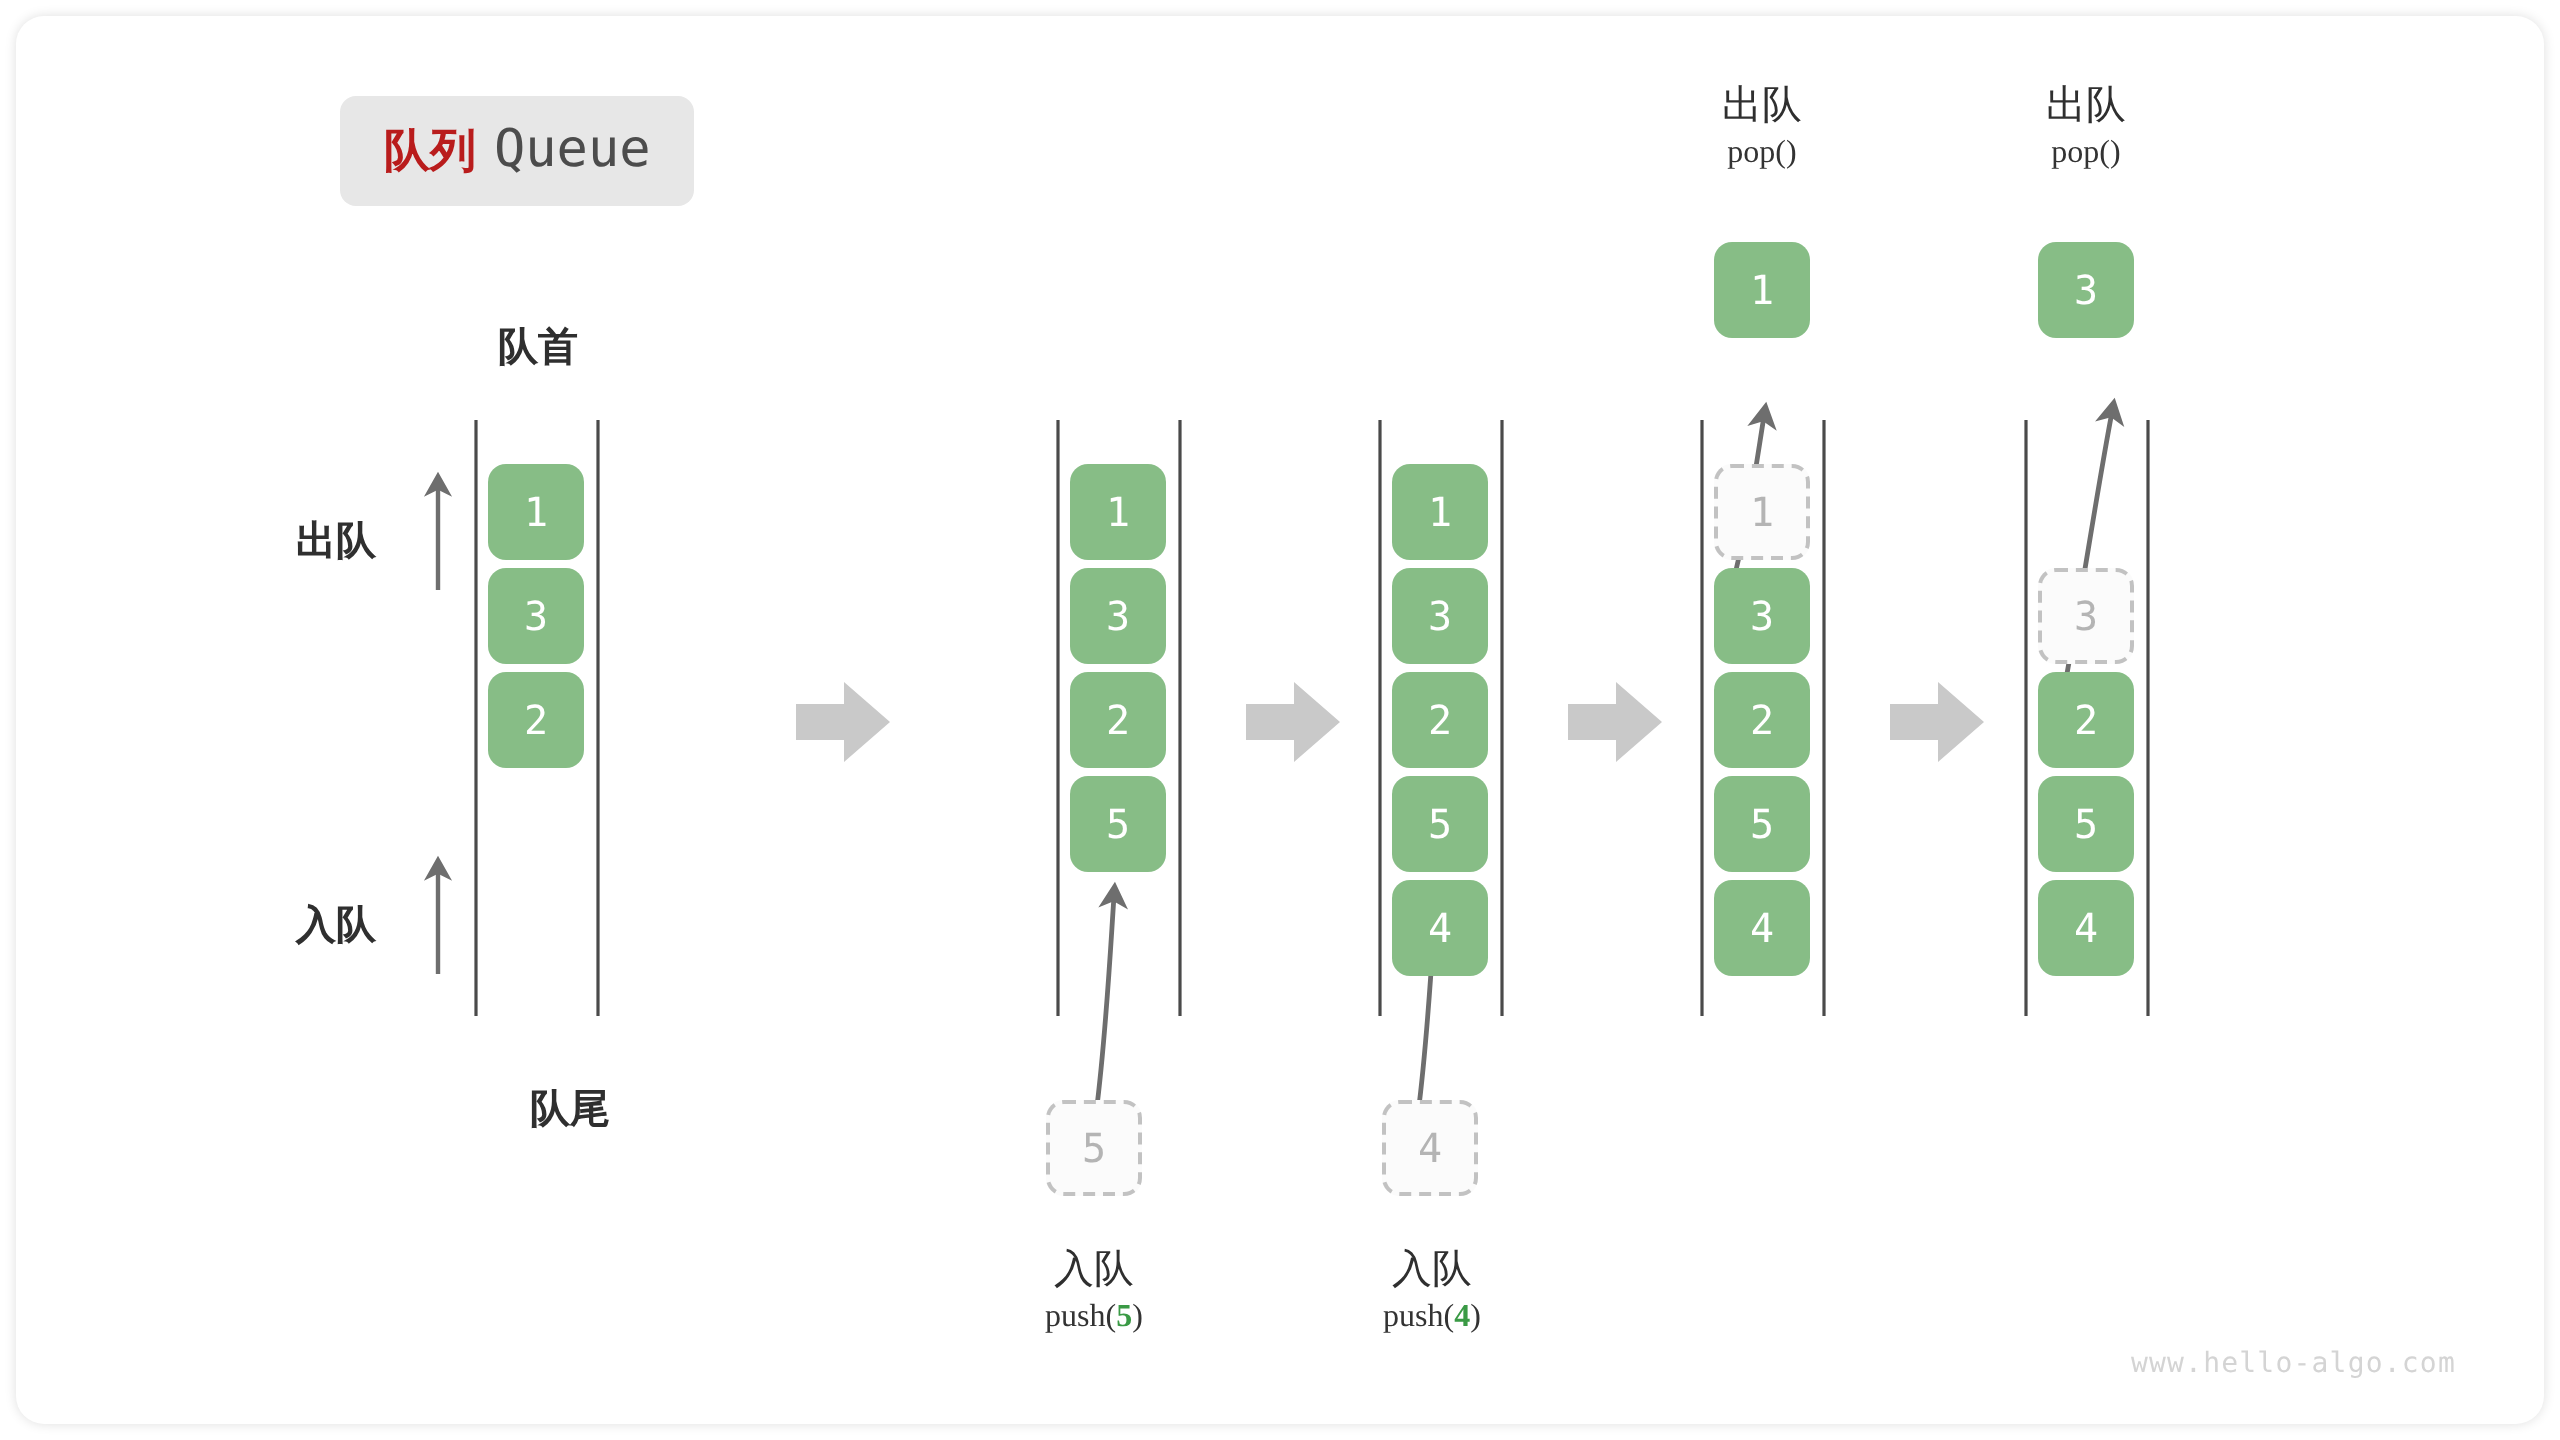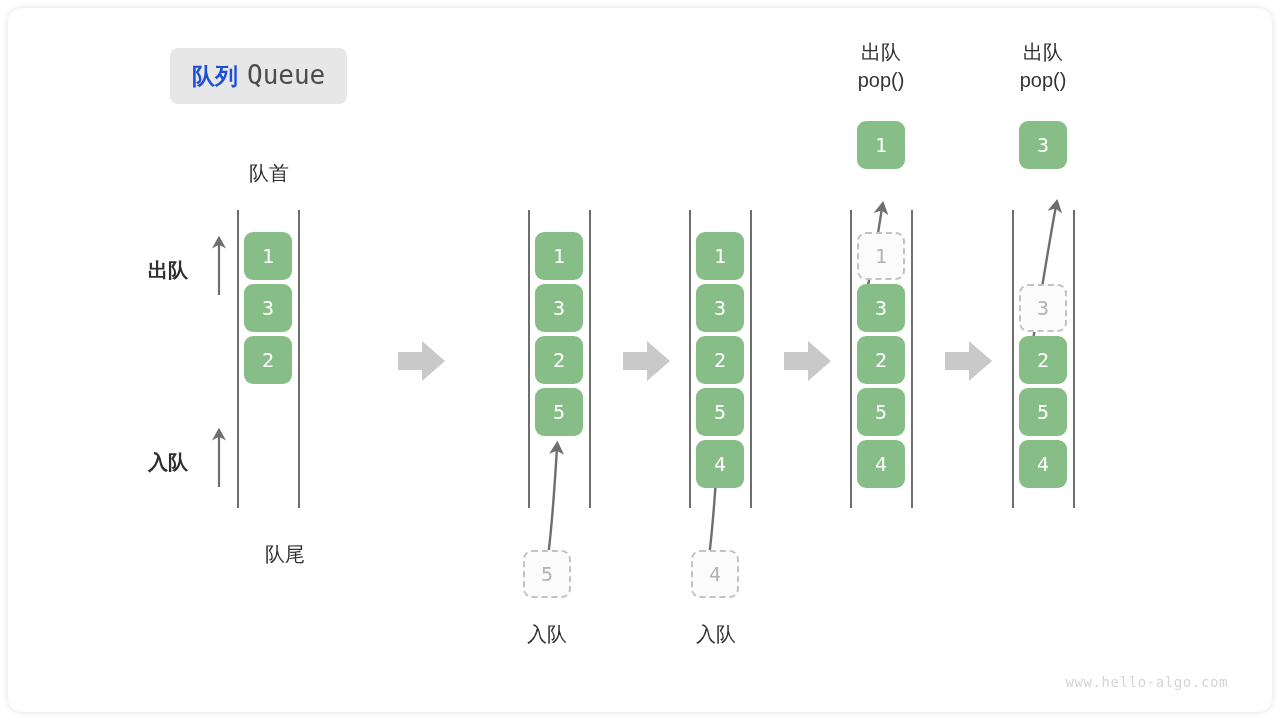--- a/index.html
+++ b/index.html
@@ -34,21 +34,21 @@
     background: #e7e7e7;
     border-radius: 8px;
     display: flex;
     align-items: baseline;
     gap: 9px;
     white-space: nowrap;
   }
   .title-cn {
     font-size: 23px;
     font-weight: bold;
-    color: #1d4ed8;
+    color: #b91c1c;
     font-family: "DejaVu Sans", "Liberation Sans", sans-serif;
   }
   .title-en {
     font-size: 26px;
     color: #4c4c4c;
     font-family: "DejaVu Sans Mono", "Liberation Mono", monospace;
   }
 
   
   .stage {
@@ -82,44 +82,44 @@
     position: absolute;
     font-size: 20px;
     font-weight: bold;
     color: #2f2f2f;
     font-family: "DejaVu Sans", "Liberation Sans", sans-serif;
     white-space: nowrap;
   }
   .head-label, .tail-label {
     position: absolute;
     font-size: 20px;
-    font-weight: normal;
+    font-weight: bold;
     color: #2f2f2f;
     font-family: "DejaVu Sans", "Liberation Sans", sans-serif;
     text-align: center;
     white-space: nowrap;
   }
 
   
   .op-caption {
     position: absolute;
     text-align: center;
     white-space: nowrap;
     line-height: 1.42;
   }
   .op-cn {
     font-size: 20px;
     color: #2f2f2f;
     font-family: "DejaVu Sans", "Liberation Sans", sans-serif;
     display: block;
   }
   .op-code {
-    font-size: 20px;
+    font-size: 16px;
     color: #333333;
-    font-family: Liberation Sans, sans-serif;
+    font-family: Liberation Serif, serif;
     display: block;
   }
   .op-arg { color: #3a9a45; font-weight: bold; }
 
   
   .watermark {
     position: absolute;
     right: 44px;
     bottom: 22px;
     font-size: 14px;
@@ -202,34 +202,36 @@
   <div class="stage">
     <div class="cell" style="left:527px; top:224px;">1</div>
     <div class="cell" style="left:527px; top:276px;">3</div>
     <div class="cell" style="left:527px; top:328px;">2</div>
     <div class="cell" style="left:527px; top:380px;">5</div>
 
     <div class="cell ghost" style="left:515px; top:542px;">5</div>
 
     <div class="op-caption" style="left:459px; top:612px; width:160px;">
       <span class="op-cn">入队</span>
+      <span class="op-code"><span>push(</span><span class="op-arg">5</span><span>)</span></span>
     </div>
   </div>
 
   <div class="stage">
     <div class="cell" style="left:688px; top:224px;">1</div>
     <div class="cell" style="left:688px; top:276px;">3</div>
     <div class="cell" style="left:688px; top:328px;">2</div>
     <div class="cell" style="left:688px; top:380px;">5</div>
     <div class="cell" style="left:688px; top:432px;">4</div>
 
     <div class="cell ghost" style="left:683px; top:542px;">4</div>
 
     <div class="op-caption" style="left:628px; top:612px; width:160px;">
       <span class="op-cn">入队</span>
+      <span class="op-code"><span>push(</span><span class="op-arg">4</span><span>)</span></span>
     </div>
   </div>
 
   <div class="stage">
     <div class="op-caption" style="left:793px; top:30px; width:160px;">
       <span class="op-cn">出队</span>
       <span class="op-code">pop()</span>
     </div>
 
     <div class="cell" style="left:849px; top:113px;">1</div>

